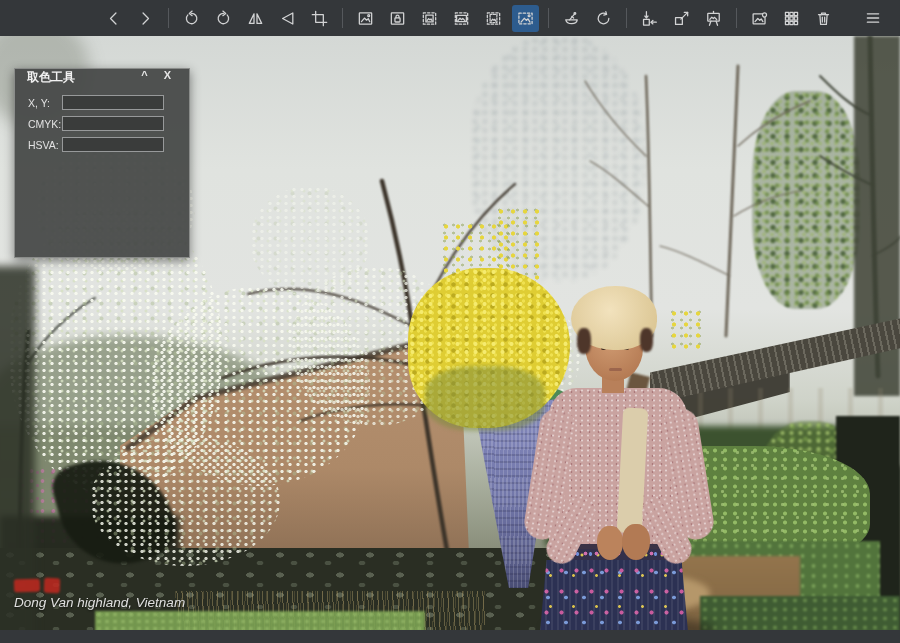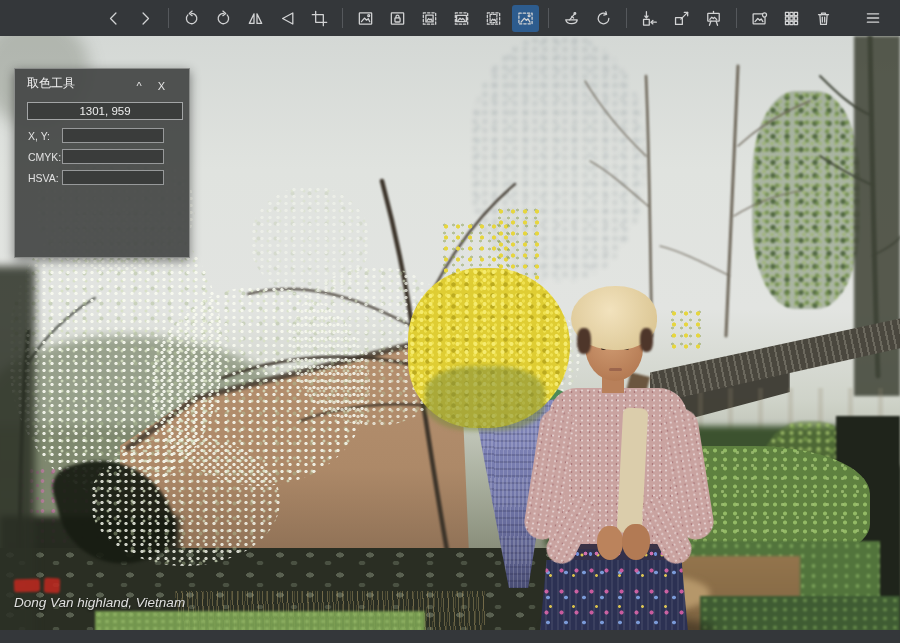--- a/index.html
+++ b/index.html
@@ -168,21 +168,21 @@
   .watermark span{position:absolute;background:#c1281f;display:block;}
   .wm1{left:0;top:3px;width:26px;height:13px;border-radius:3px;transform:rotate(-2deg);}
   .wm2{left:30px;top:2px;width:16px;height:15px;border-radius:3px;transform:rotate(2deg);}
   .captions{left:14px;top:557px;width:500px;height:48px;color:rgba(240,240,240,.92);
        font-style:italic;font-size:13.5px;line-height:20px;text-shadow:0 1px 2px rgba(0,0,0,.6);}
 
   
   .panel{position:absolute;left:14px;top:68px;width:176px;height:190px;z-index:300;
        background:rgba(70,72,71,.94);border:1px solid #8a8c8a;box-shadow:0 3px 10px rgba(0,0,0,.45);
        color:#e2e2e2;}
-  .panel-titlebar{display:flex;align-items:flex-end;height:23px;padding:0 22px 0 12px;cursor:default;}
+  .panel-titlebar{display:flex;align-items:flex-start;height:23px;padding:0 16px 0 12px;cursor:default;font-weight:bold;}
   .panel-title{font-size:12px;color:#f2f2f2;}
   .panel-collapse{margin-left:auto;font-size:11px;color:#e6e6e6;cursor:pointer;padding:0 4px;}
   .panel-close{margin-left:10px;font-size:11px;color:#e6e6e6;cursor:pointer;padding:0 2px;}
   .coord-box{margin:10px 6px 5px 12px;width:156px;height:18px;line-height:16px;text-align:center;
        background:#3b3d3c;border:1px solid #a3a5a6;font-size:11.5px;color:#eeeeee;}
   .prow{display:flex;align-items:center;height:21px;padding:0 25px 0 13px;}
   .prow label{flex:0 0 34px;font-size:10.5px;color:#e2e2e2;}
   .prow input{flex:1;min-width:0;height:15px;background:#3a3c3b;border:1px solid #97999a;
        color:#dddddd;font-size:10.5px;padding:0 3px;font-family:"Liberation Sans",sans-serif;}
 </style>
@@ -448,21 +448,20 @@
       <div>Dong Van highland, Vietnam</div>
     </div>
   </div>
 
   <div class="panel">
     <div class="panel-titlebar">
       <span class="panel-title">取色工具</span>
       <span class="panel-collapse">^</span>
       <span class="panel-close">X</span>
     </div>
-    <div class="coord-box">1301, 959</div>
     <div class="prow">
       <label>X, Y:</label>
       <input value="" style="">
     </div>
     <div class="prow">
       <label>CMYK:</label>
       <input value="" style="">
     </div>
     <div class="prow">
       <label>HSVA:</label>

